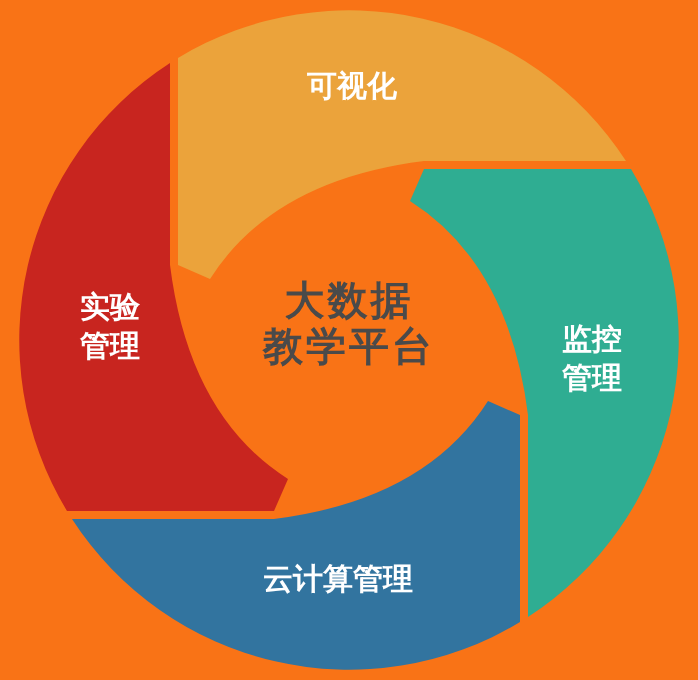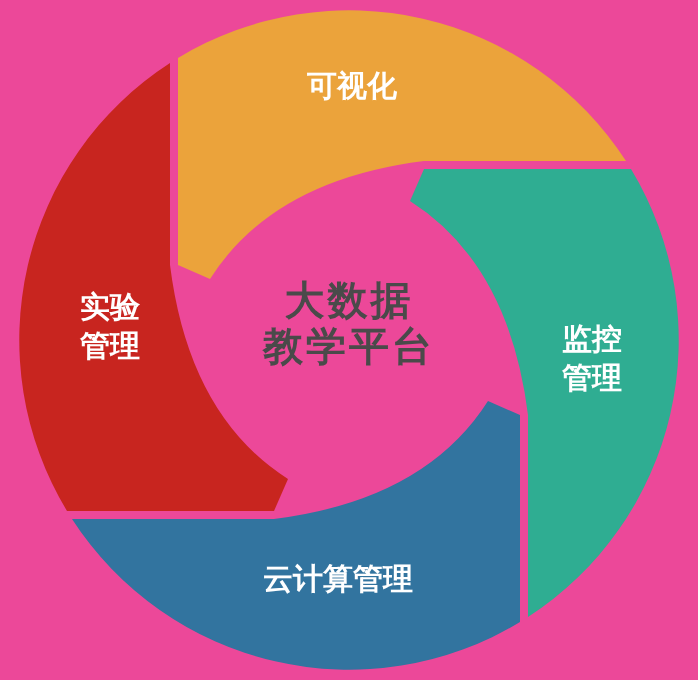--- a/index.html
+++ b/index.html
@@ -5,21 +5,21 @@
   html, body {
     margin: 0;
     padding: 0;
     background: #ffffff;
     font-family: "Liberation Sans", sans-serif;
   }
   .stage {
     position: relative;
     width: 698px;
     height: 680px;
-    background: #ec4899;
+    background: #f97316;
     overflow: hidden;
   }
   svg { display: block; }
   .seg-label {
     font-family: "Liberation Sans", sans-serif;
     font-size: 30px;
     font-weight: 600;
   }
   .center-title {
     font-family: "Liberation Sans", sans-serif;

